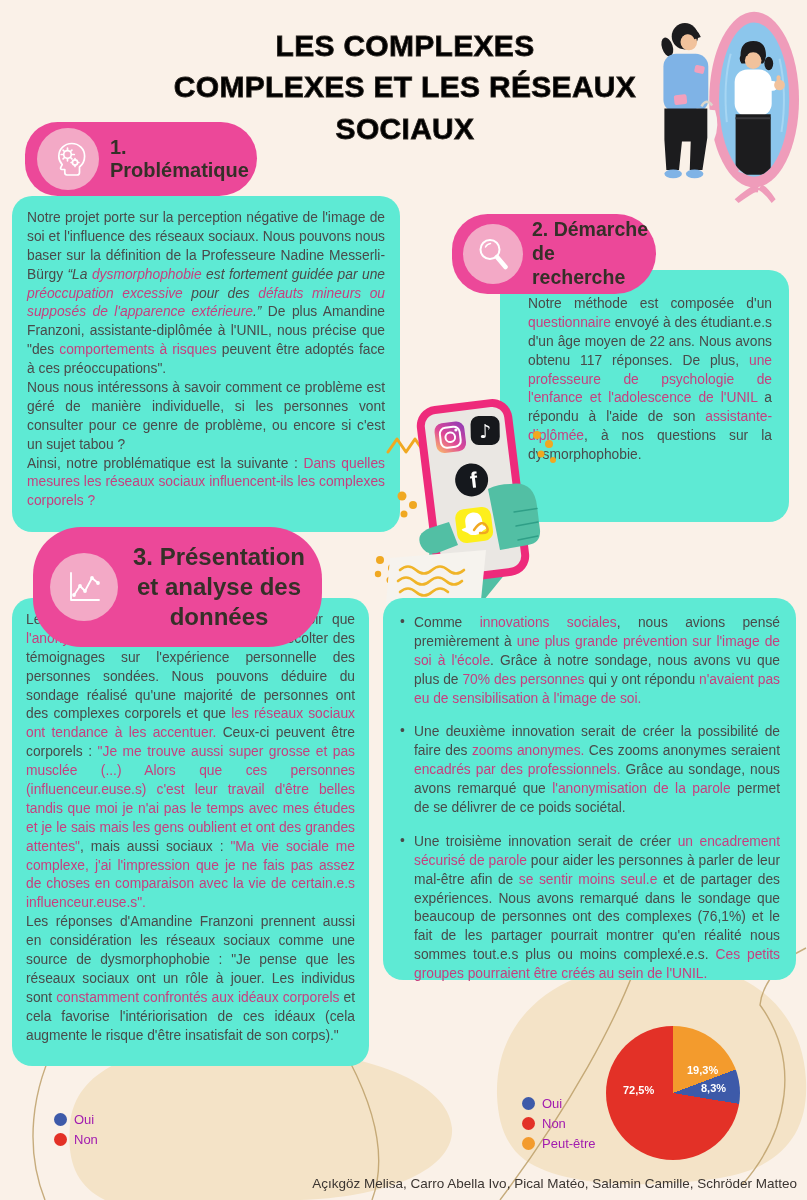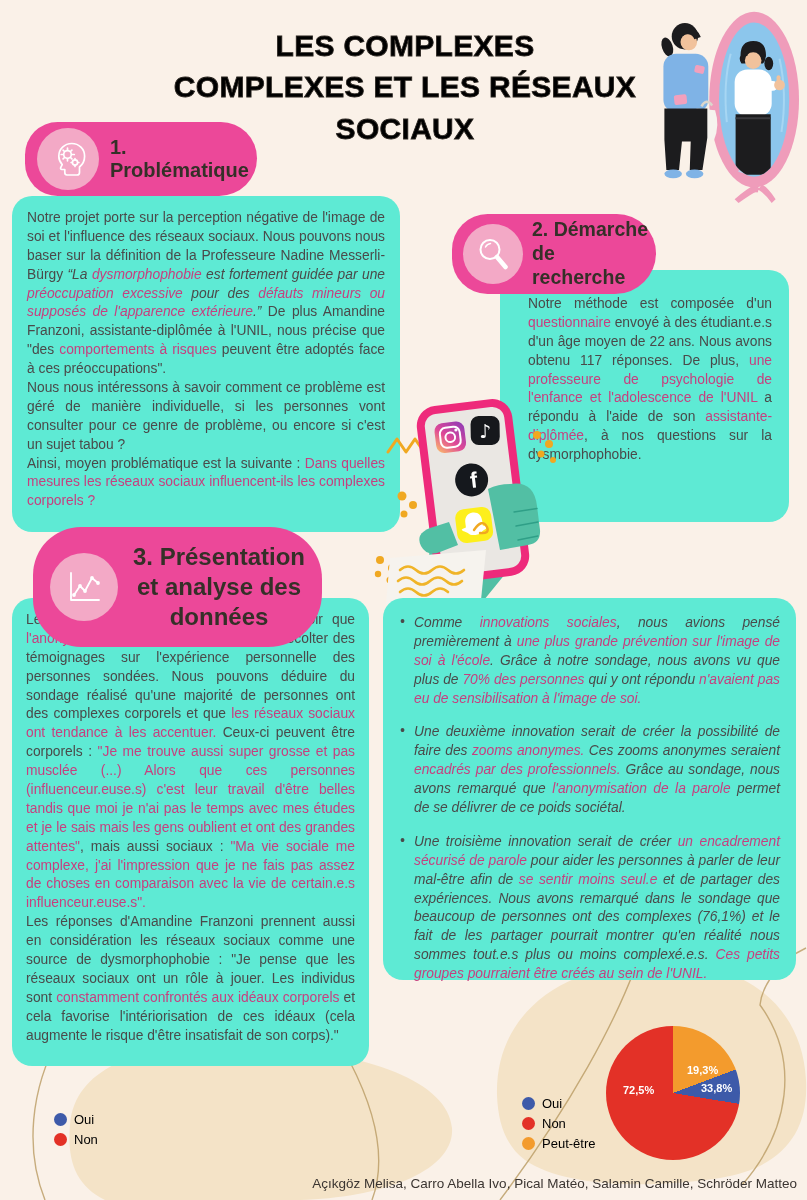--- a/index.html
+++ b/index.html
@@ -32,41 +32,41 @@
   .card{position:absolute;background:#5eead4;border-radius:20px;color:#4a4a4a;z-index:2;
         text-align:justify;font-size:13.8px;line-height:1.37;}
   .card p{margin:0;}
   .c1{left:12px;top:196px;width:388px;height:336px;padding:13px 15px;}
   .c2{left:500px;top:270px;width:289px;height:252px;padding:25px 17px 10px 28px;}
   .c3{left:12px;top:598px;width:357px;height:468px;padding:13px 14px;}
   .c4{left:383px;top:598px;width:413px;height:382px;padding:16px 16px;}
   .pk{color:#c6407f;}
   .pki{color:#c6407f;font-style:italic;}
   .it{font-style:italic;}
-  .bullet{position:relative;padding-left:15px;margin-bottom:15px;font-style:italic;}
+  .bullet{position:relative;padding-left:15px;margin-bottom:15px;}
   .bullet::before{content:"\2022";position:absolute;left:1px;top:-1px;color:#4a4a4a;}
   .bullet:last-child{margin-bottom:0;}
   
   .mirror-illo{position:absolute;left:635px;top:5px;z-index:1;}
   .phone-illo{position:absolute;left:372px;top:388px;z-index:2;}
   
   .pie{position:absolute;border-radius:50%;z-index:2;}
   .pie1{left:112px;top:1068px;width:108px;height:108px;}
   .pie2{left:606px;top:1026px;width:134px;height:134px;}
   .plbl{position:absolute;color:#fff;font-weight:bold;}
   .pie1 .plbl{font-size:10px;}
   .pie2 .plbl{font-size:11px;}
   .p1red{left:59px;top:26px;}  .p1blue{left:18px;top:72px;}
   .p2orange{left:81px;top:38px;} .p2blue{left:95px;top:56px;} .p2red{left:17px;top:58px;}
   .legend{position:absolute;z-index:2;}
   .lg1{left:54px;top:1112px;}
   .lg2{left:522px;top:1096px;}
   .lrow{display:flex;align-items:center;margin-bottom:5px;}
   .ldot{width:13px;height:13px;border-radius:50%;margin-right:7px;flex:0 0 auto;}
-  .llabel{font-size:13px;color:#000000;}
+  .llabel{font-size:13px;color:#a21caf;}
   .pie-q{position:absolute;text-align:center;color:#413c38;font-size:15px;line-height:1.4;z-index:2;}
   .q1{left:232px;top:1070px;width:220px;}
   .q2{left:538px;top:980px;width:234px;}
   .footer{position:absolute;left:0;top:1176px;width:100%;text-align:right;padding-right:10px;
           font-weight:normal;font-size:13.5px;color:#3b3531;z-index:2;}
 </style>
 </head>
 <body>
 
 <div class="poster">
@@ -139,21 +139,21 @@
         <circle cx="27" cy="23.5" r="2.6"></circle>
         <path d="M27 19.6 v1.2 M27 26.2 v1.2 M23.1 23.5 h1.2 M29.7 23.5 h1.2"></path>
       </svg>
     </span>
     <span class="blabel">1. Problématique</span>
   </div>
 
   <div class="card c1">
     <p><span>Notre projet porte sur la perception négative de l'image de soi et l'influence des réseaux sociaux. Nous pouvons nous baser sur la définition de la Professeure Nadine Messerli-Bürgy </span><span class="it">“La </span><span class="pki">dysmorphophobie</span><span class="it"> est fortement guidée par une </span><span class="pki">préoccupation excessive</span><span class="it"> pour des </span><span class="pki">défauts mineurs ou supposés de l'apparence extérieure</span><span class="it">.”</span><span> De plus Amandine Franzoni, assistante-diplômée à l'UNIL, nous précise que "des </span><span class="pk">comportements à risques</span><span> peuvent être adoptés face à ces préoccupations".</span></p>
     <p><span>Nous nous intéressons à savoir comment ce problème est géré de manière individuelle, si les personnes vont consulter pour ce genre de problème, ou encore si c'est un sujet tabou ?</span></p>
-    <p><span>Ainsi, moyen problématique est la suivante : </span><span class="pk">Dans quelles mesures les réseaux sociaux influencent-ils les complexes corporels ?</span></p>
+    <p><span>Ainsi, notre problématique est la suivante : </span><span class="pk">Dans quelles mesures les réseaux sociaux influencent-ils les complexes corporels ?</span></p>
   </div>
 
   <div class="badge b2">
     <span class="bcircle">
       <svg width="40" height="40" viewBox="0 0 40 40" fill="none" stroke="#fff" stroke-linecap="round">
         <circle cx="17" cy="15.5" r="9.5" stroke-width="2"></circle>
         <path d="M12.5 13 a6.5 6.5 0 0 1 5 -3.5" stroke-width="1.5"></path>
         <line x1="24" y1="23" x2="32.5" y2="33" stroke-width="4.6"></line>
       </svg>
     </span>
@@ -260,21 +260,21 @@
       <span class="llabel">Oui</span>
     </div>
     <div class="lrow">
       <span class="ldot" style="background: rgb(227, 49, 39);"></span>
       <span class="llabel">Non</span>
     </div>
   </div>
 
   <div class="pie pie2" style="background: conic-gradient(rgb(243, 155, 45) 0%, rgb(243, 155, 45) 19.3%, rgb(61, 90, 169) 19.3%, rgb(61, 90, 169) 27.6%, rgb(227, 49, 39) 27.6%, rgb(227, 49, 39) 100.1%);">
     <span class="plbl p2orange">19,3%</span>
-    <span class="plbl p2blue">33,8%</span>
+    <span class="plbl p2blue">8,3%</span>
     <span class="plbl p2red">72,5%</span>
   </div>
   <div class="legend lg2">
     <div class="lrow">
       <span class="ldot" style="background: rgb(61, 90, 169);"></span>
       <span class="llabel">Oui</span>
     </div>
     <div class="lrow">
       <span class="ldot" style="background: rgb(227, 49, 39);"></span>
       <span class="llabel">Non</span>

